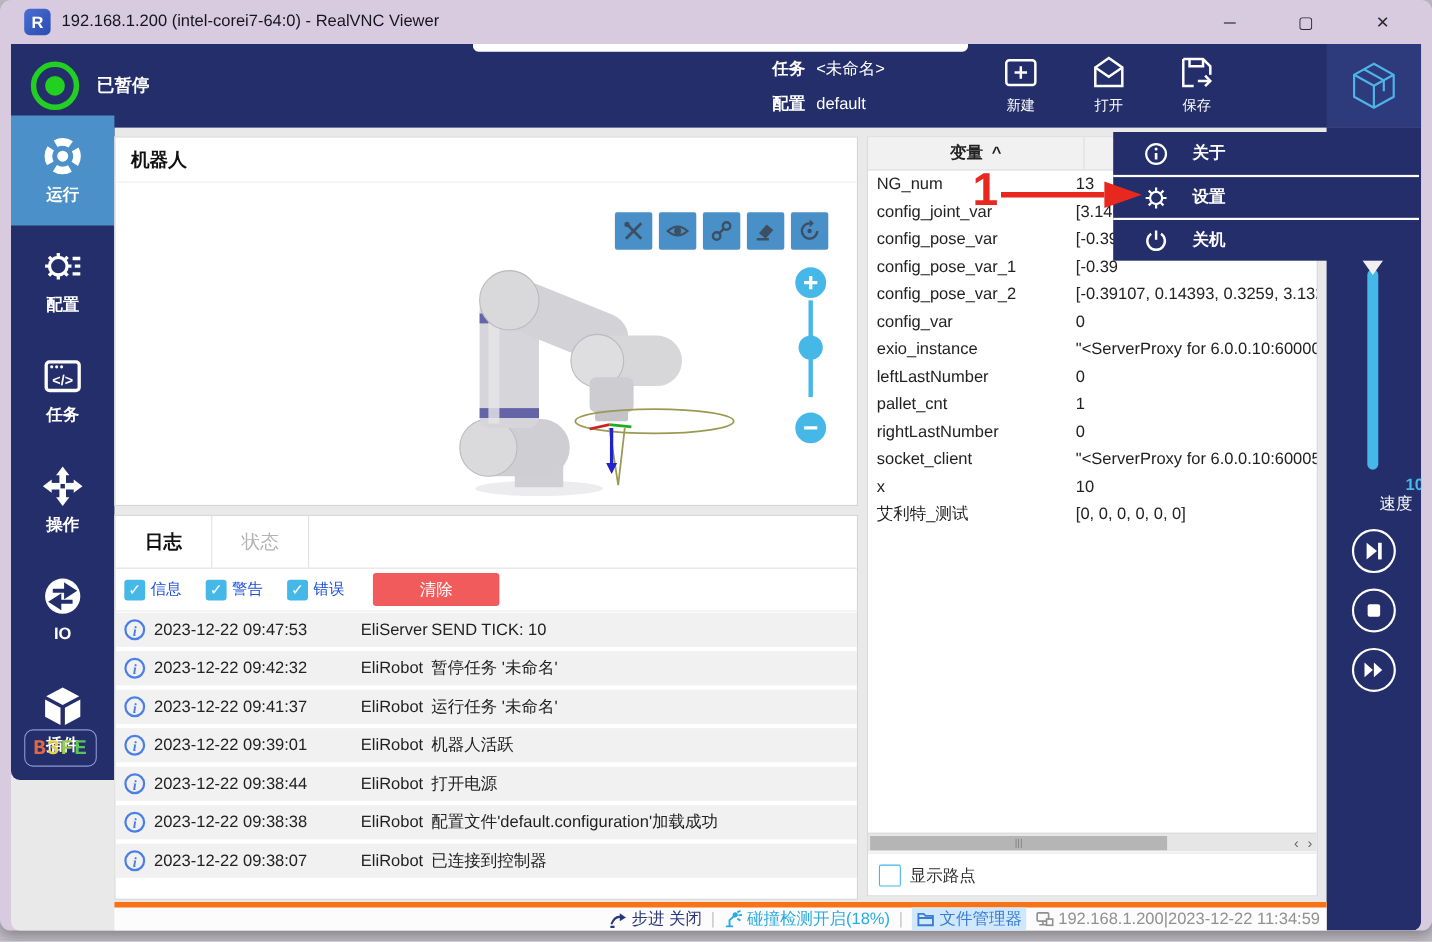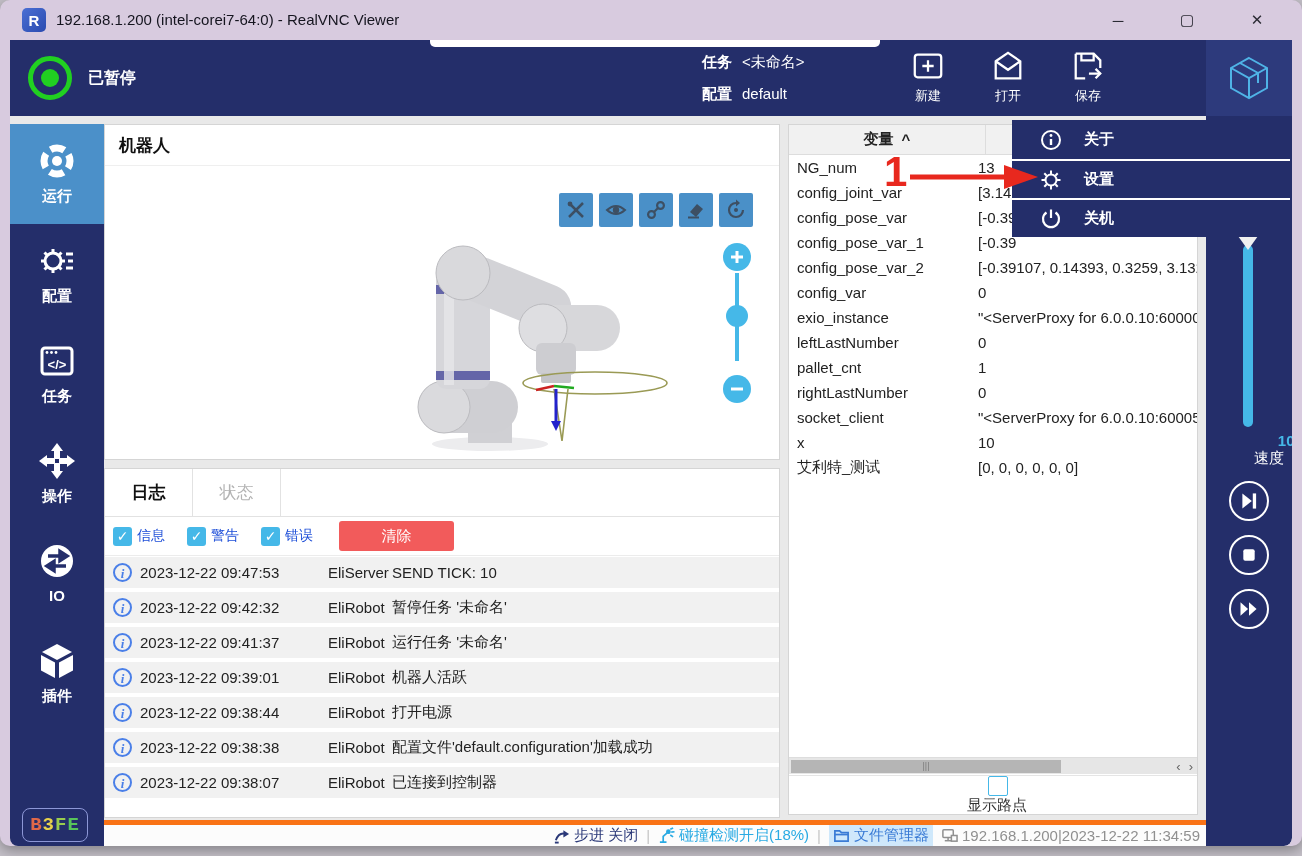--- a/index.html
+++ b/index.html
@@ -33,21 +33,21 @@
   .hdr-field { position:absolute; color:#fff; font-size:15px; }
   .hdr-field b { margin-right:10px; }
   .task-field { left:692px; top:13px; } .config-field { left:692px; top:45px; }
   .hdr-btn { position:absolute; top:6px; width:64px; height:64px; display:flex; flex-direction:column; align-items:center; cursor:default; }
   .hdr-btn svg { width:34px; height:34px; margin-top:3px; }
   .hdr-btn span { color:#fff; font-size:13px; margin-top:4px; }
   .btn-new { left:886px; } .btn-open { left:966px; } .btn-save { left:1046px; }
   .logo-box { position:absolute; left:1196px; top:0; width:86px; height:76px; background:#2d3a7c; display:flex; align-items:center; justify-content:center; }
 
   
-  .sidebar { position:absolute; left:0; top:84px; width:94px; height:730px; background:#242e6a; border-radius:0 0 0 8px; }
+  .sidebar { position:absolute; left:0; top:65px; width:94px; height:604px; background:#242e6a; border-radius:0 0 0 8px; }
   .side-item { width:94px; height:100px; display:flex; flex-direction:column; align-items:center; padding-top:17px; cursor:default; }
   .side-item.active { background:#4b90c9; }
   .side-item svg { width:40px; height:40px; }
   .side-item span { color:#fff; font-size:15px; font-weight:bold; margin-top:6px; }
   .badge { position:absolute; left:12px; bottom:12px; width:66px; height:34px; border:1.5px solid #8d97d6; border-radius:8px;
            display:flex; align-items:center; justify-content:center; font-size:19px; font-weight:bold; letter-spacing:1px;
            font-family:"Liberation Mono","DejaVu Sans Mono",monospace; }
   .bl-0{color:#e06848;} .bl-1{color:#e8d24a;} .bl-2{color:#9acc4e;} .bl-3{color:#58c45a;}
 
   
@@ -100,21 +100,21 @@
               font-size:15px; font-weight:bold; color:#222; cursor:default; }
   .vh-caret { margin-left:8px; font-weight:bold; }
   .var-rows { position:absolute; top:30px; left:0; width:100%; }
   .var-row { height:25px; display:flex; align-items:center; font-size:15px; color:#222; cursor:default; }
   .var-name { width:189px; padding-left:8px; white-space:nowrap; overflow:hidden; }
   .var-value { flex:1; white-space:nowrap; overflow:hidden; }
   .hscroll { position:absolute; left:0; top:632px; width:100%; height:17px; background:#e6e6e6; border-top:1px solid #ddd; display:flex; align-items:center; }
   .hthumb { margin-left:2px; width:270px; height:13px; background:#b5b5b5; color:#7d7d7d; font-size:9px; text-align:center; line-height:13px; cursor:default; }
   .hchevrons { position:absolute; right:4px; top:0; height:17px; display:flex; align-items:center; gap:8px; color:#666; font-size:13px; }
   .hchevrons span{cursor:default;}
-  .wp-row { position:absolute; left:0; top:650px; width:100%; height:41px; border-top:1px solid #e5e5e5; display:flex; align-items:center;flex-direction:column; }
+  .wp-row { position:absolute; left:0; top:650px; width:100%; height:41px; border-top:1px solid #e5e5e5; display:flex; align-items:center; }
   .wp-box { width:20px; height:20px; border:1.5px solid #45b8e8; border-radius:2px; background:#fff; margin-left:10px; cursor:default; }
   .wp-label { font-size:15px; color:#333; margin-left:8px; }
 
   
   .status-bar { position:absolute; left:94px; top:780px; width:1102px; height:26px; background:#fcfcfc; border-top:5px solid #f97316;
                 display:flex; align-items:center; justify-content:flex-end; font-size:15px; padding-right:6px; }
   .sb-item { display:flex; align-items:center; gap:4px; margin-left:8px; cursor:default; }
   .sb-step { color:#2a3878; } .sb-coll { color:#29aae3; }
   .sb-file { color:#3a7bd5; background:#cfe8fb; padding:1px 4px; }
   .sb-conn { color:#909090; }

